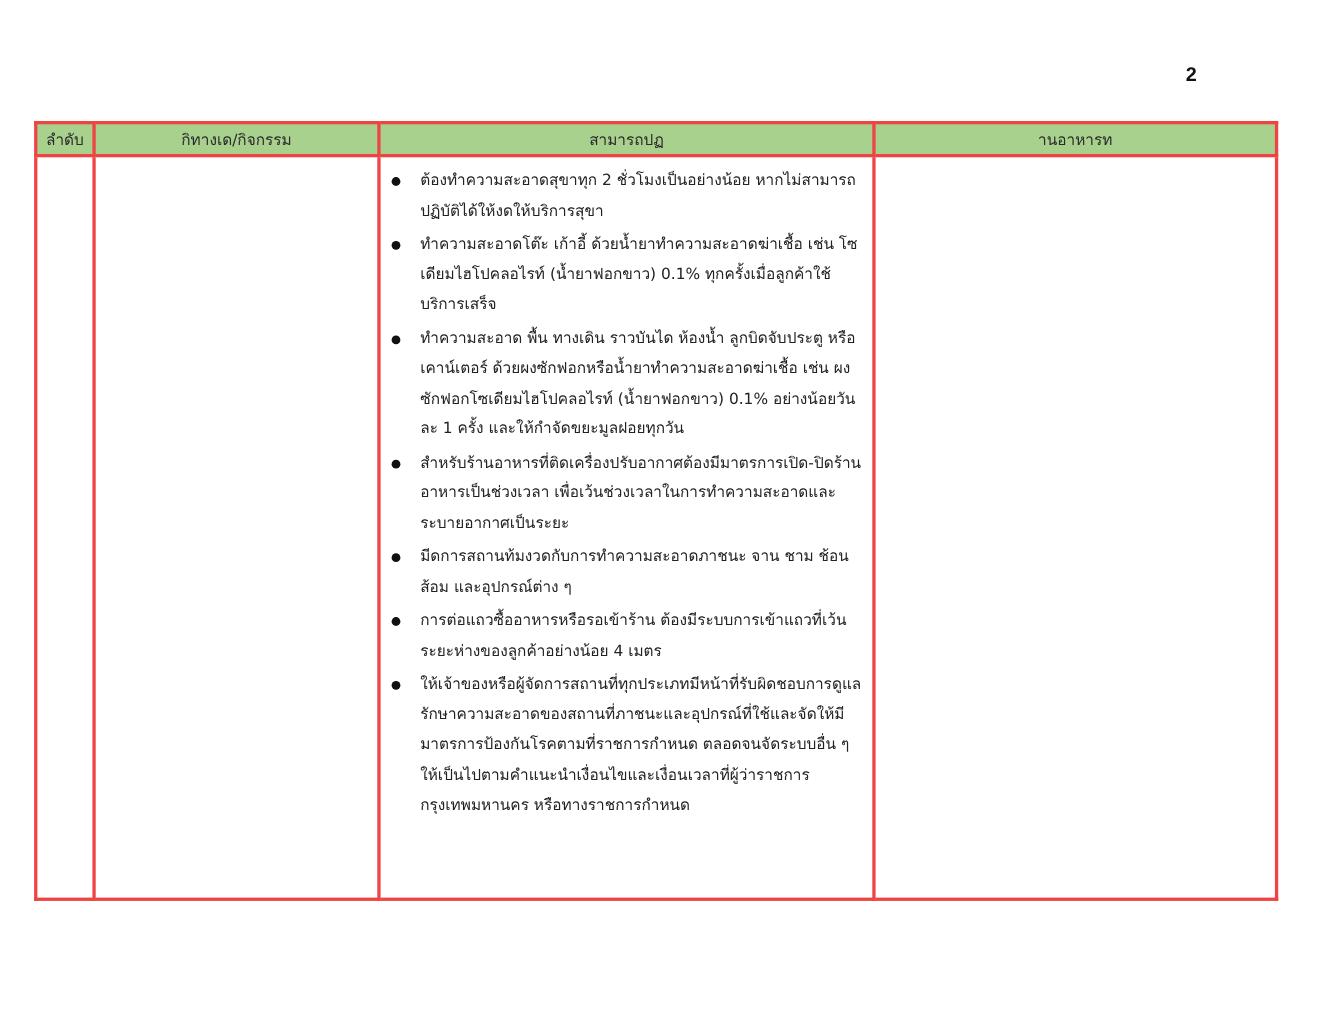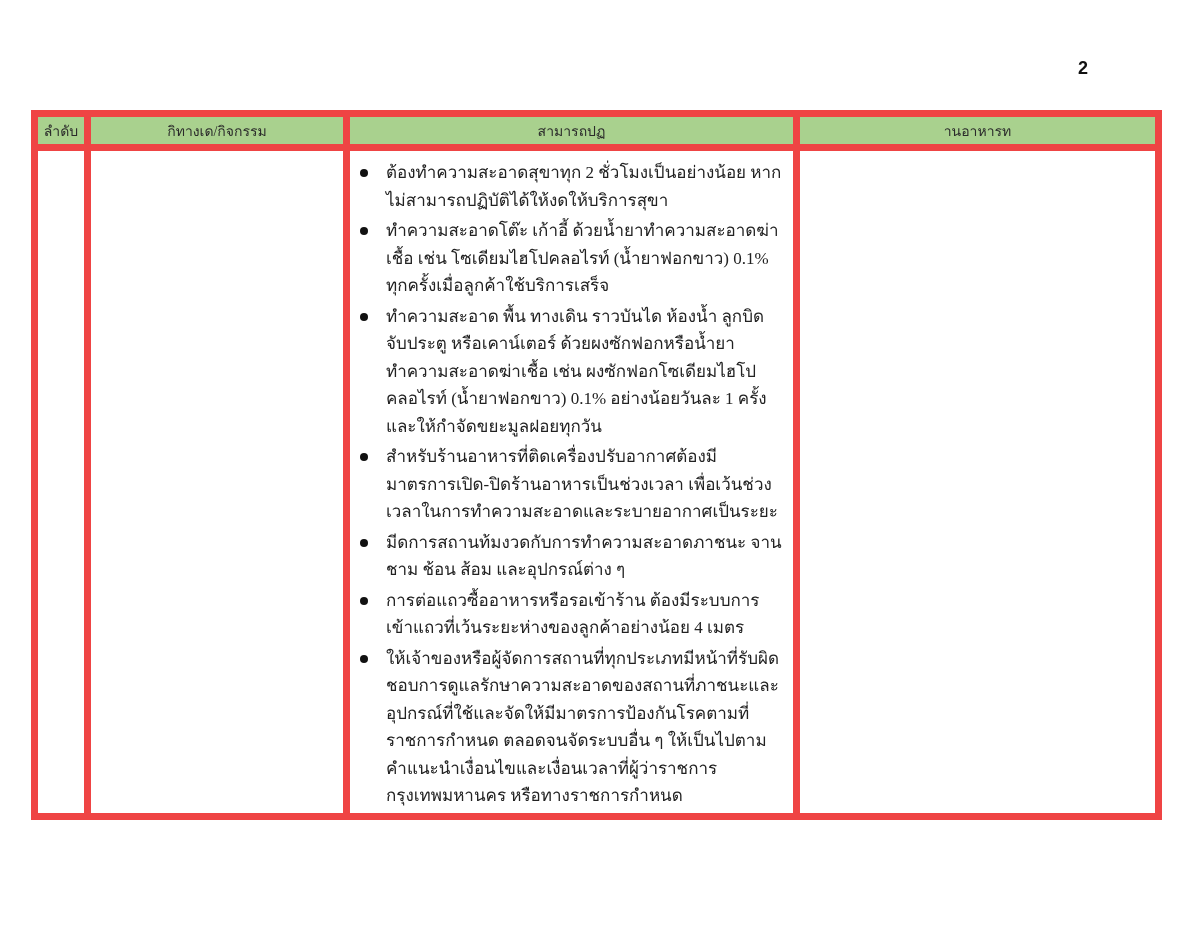--- a/index.html
+++ b/index.html
@@ -27,23 +27,22 @@
     .doc-table {
       position: absolute;
       left: 31px;
       top: 110px;
       width: 1131px;
       height: 709px;
       border-collapse: collapse;
       table-layout: fixed;
     }
     .doc-table th, .doc-table td {
-      border: 7px solid #ef4444;
+      border: 3px solid #ef4444;
       padding: 0;
-      font-family: Liberation Serif, serif;
     }
     .doc-table th {
       background: #a9d18e;
       height: 27px;
       font-weight: normal;
       font-size: 14px;
       color: #2a2a2a;
       text-align: center;
       vertical-align: middle;
     }
@@ -59,21 +58,21 @@
       padding: 8px 10px 0 8px !important;
     }
     .bullet-list {
       list-style: none;
       margin: 0;
       padding: 0;
     }
     .bullet-item {
       position: relative;
       padding-left: 28px;
-      font-size: 17px;
+      font-size: 14px;
       line-height: 27.5px;
       color: #222;
       margin-bottom: 3px;
     }
     .bullet-dot {
       position: absolute;
       left: 2px;
       top: 10px;
       width: 8px;
       height: 8px;

